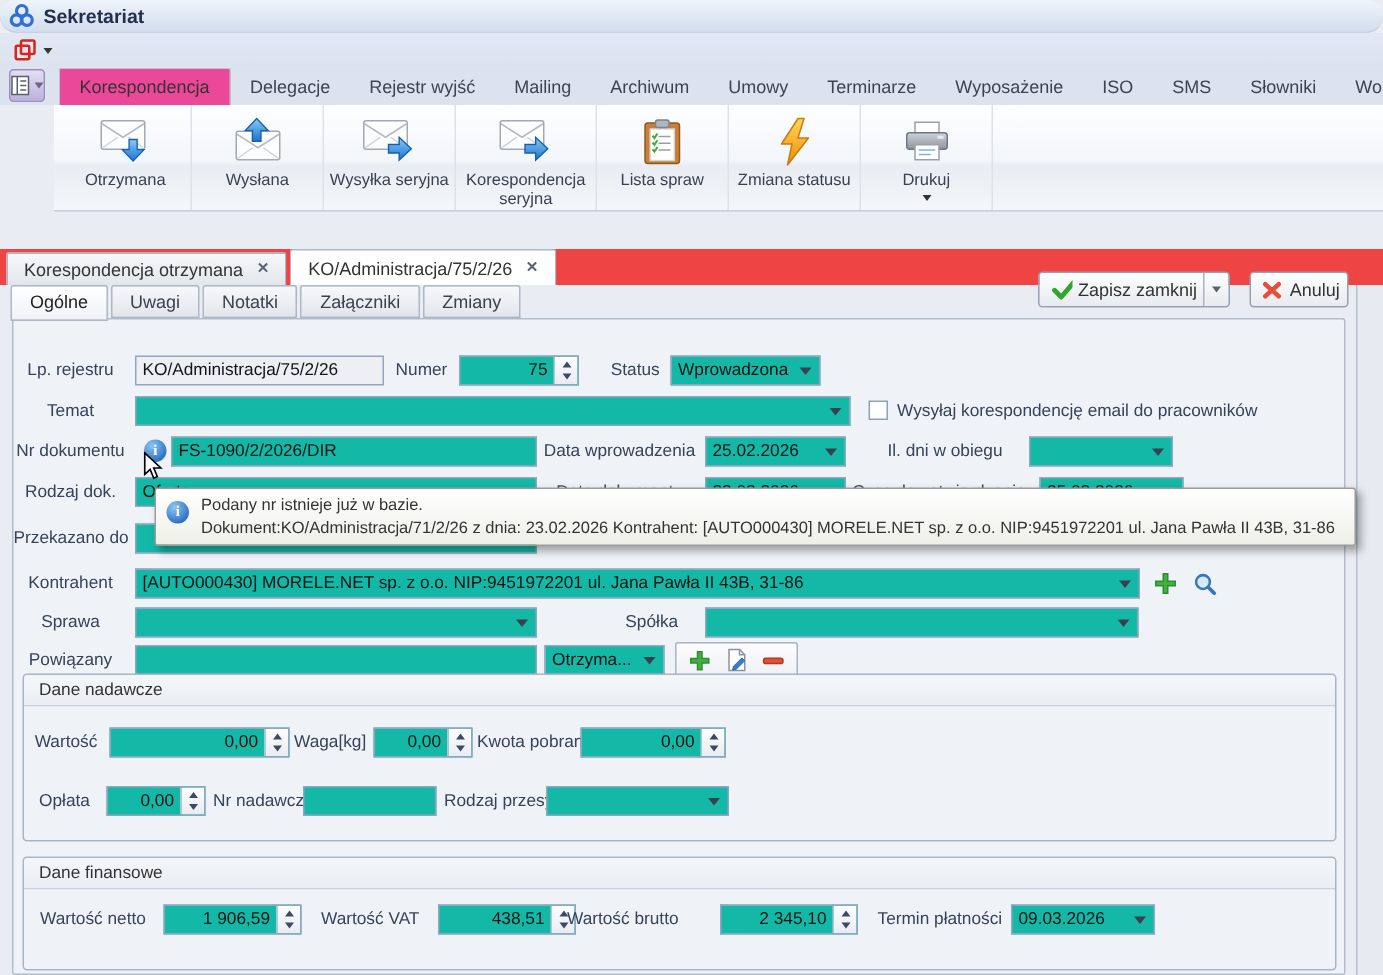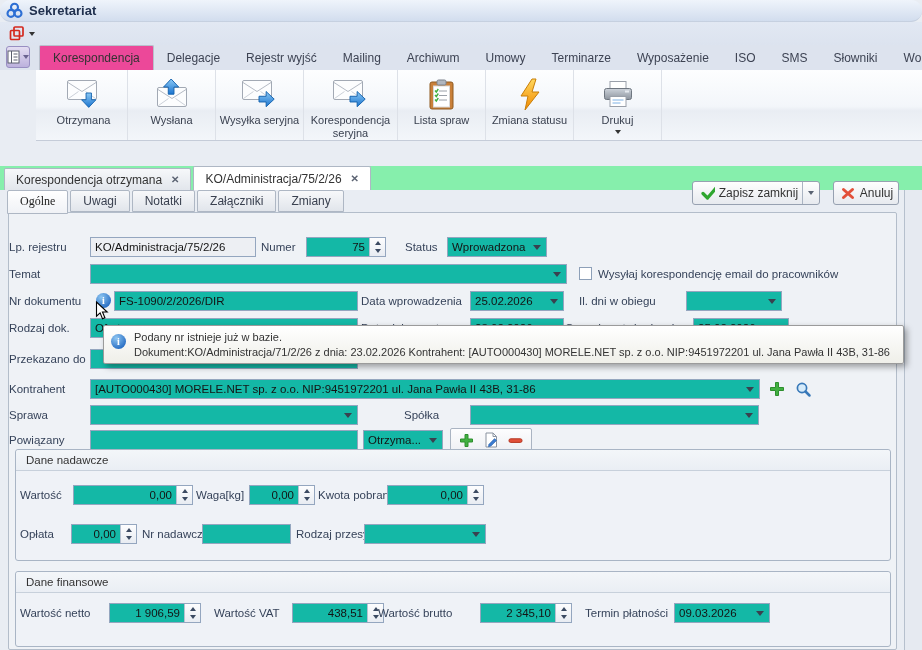--- a/index.html
+++ b/index.html
@@ -18,37 +18,37 @@
 
   
   .ribbon{position:absolute;top:70px;left:0;right:0;height:71px;background:linear-gradient(#fdfeff 0%,#f3f6fa 52%,#e9edf3 58%,#f3f6fa 100%);border-bottom:1px solid #c5ccd8;display:flex;padding-left:4px;box-sizing:border-box;margin-left:36px;}
   .rbtn{width:88px;border-right:1px solid #dde1e8;display:flex;flex-direction:column;align-items:center;padding-top:6px;box-sizing:border-box;cursor:default;}
   .rbtn.w94{width:94px;}
   .ricon{height:38px;display:flex;align-items:center;justify-content:center;}
   .rlabel{font-size:11px;color:#3a4150;text-align:center;line-height:13px;white-space:pre-line;}
   .rfill{flex:1;}
 
   
-  .docbar{position:absolute;top:166px;left:0;right:0;height:24px;background:#86efac;display:flex;align-items:flex-end;padding-left:4px;box-sizing:border-box;}
+  .docbar{position:absolute;top:166px;left:0;right:0;height:24px;background:#ef4444;display:flex;align-items:flex-end;padding-left:4px;box-sizing:border-box;}
   .dtab{height:21px;display:flex;align-items:center;gap:9px;padding:0 11px;font-size:12px;color:#333;background:linear-gradient(#f6f8fa,#e2e6ec);border:1px solid #aeb7c4;border-bottom:none;border-radius:2px 2px 0 0;margin-right:2px;white-space:nowrap;}
   .dtab.active{background:#fff;height:23px;}
   .x{font-size:10px;color:#5b6372;font-weight:bold;line-height:10px;}
   .x::before{content:"\2715";}
 
   
   .content{position:absolute;top:190px;left:0;right:0;bottom:0;background:#e9edf3;}
   .subtabs{position:absolute;top:0;left:7px;display:flex;z-index:3;}
   .stab{padding:0 12px;height:20px;line-height:20px;font-size:12px;color:#3a4150;background:linear-gradient(#f7f8fa,#e1e5eb);border:1px solid #aeb7c4;border-radius:2px 2px 0 0;margin-right:2px;white-space:nowrap;}
-  .stab.active{background:linear-gradient(#ffffff,#f0f2f6);height:22px;color:#222;font-family:Liberation Serif, serif;}
+  .stab.active{background:linear-gradient(#ffffff,#f0f2f6);height:22px;color:#222;}
   .panel{position:absolute;top:22px;left:8px;width:889px;bottom:0;background:#eff2f6;border:1px solid #b3bdca;border-radius:2px;box-sizing:border-box;}
   .rstrip{position:absolute;top:0;bottom:0;left:904px;width:18px;background:#e6eaf1;border-left:1px solid #b6c0cd;}
 
   
   .frow{position:absolute;left:0;right:0;height:20px;}
-  .lbl{position:absolute;top:0;height:20px;line-height:20px;font-size:11.5px;color:#36435a;text-align:left;white-space:nowrap;}
+  .lbl{position:absolute;top:0;height:20px;line-height:20px;font-size:11.5px;color:#36435a;text-align:center;white-space:nowrap;}
   .fld{position:absolute;top:0;height:20px;box-sizing:border-box;background:#14b8a6;border:1px solid #94a6bf;display:flex;align-items:center;font-size:11.5px;color:#141414;overflow:hidden;}
   .fld.ro{background:#edeff3;}
   .val{padding:0 4px;white-space:nowrap;overflow:hidden;}
   .num{flex:1;text-align:right;}
   .grow{flex:1;}
   .ca{width:0;height:0;border-left:4px solid transparent;border-right:4px solid transparent;border-top:5px solid #39414f;margin:0 5px 0 4px;flex:none;}
   .sb{width:15px;align-self:stretch;border-left:1px solid #b7c2d2;background:linear-gradient(#fdfdfe,#e8ecf2);display:flex;flex-direction:column;justify-content:space-evenly;align-items:center;flex:none;}
   .up{width:0;height:0;border-left:3.5px solid transparent;border-right:3.5px solid transparent;border-bottom:4px solid #3b4a62;}
   .dn{width:0;height:0;border-left:3.5px solid transparent;border-right:3.5px solid transparent;border-top:4px solid #3b4a62;}
   .cbx{position:absolute;top:3px;width:13px;height:13px;background:#fff;border:1px solid #8da0b8;box-sizing:border-box;}

